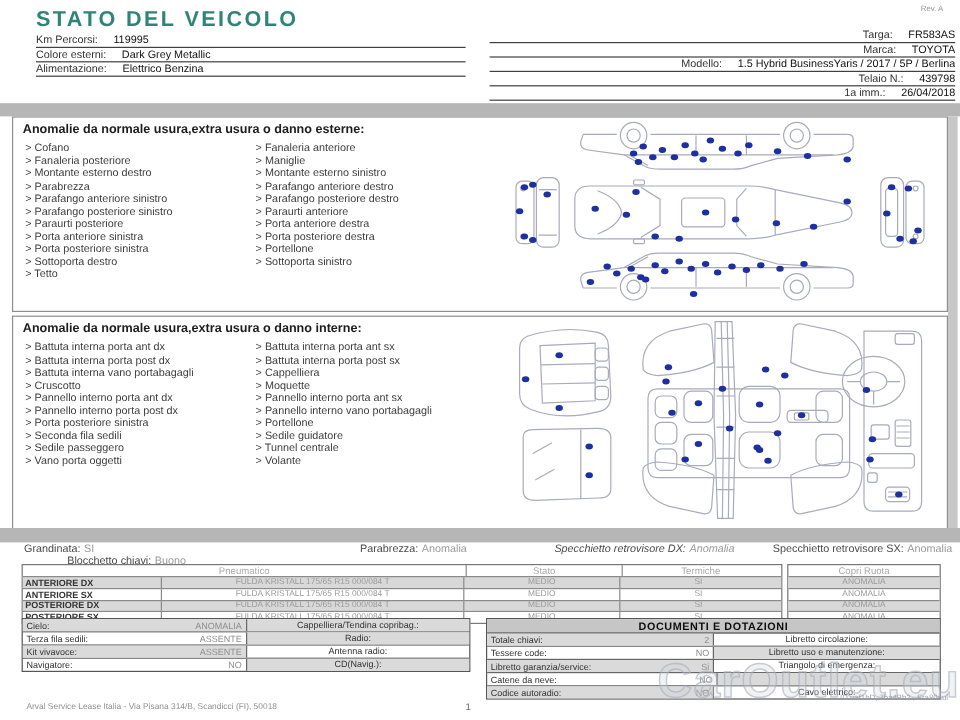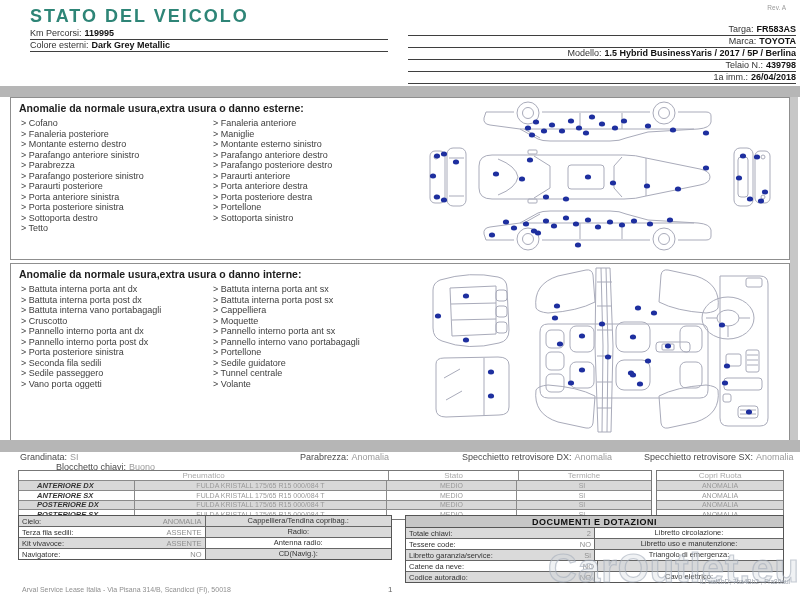--- a/index.html
+++ b/index.html
@@ -8,21 +8,21 @@
   
   .title{position:absolute;left:30px;top:6px;font-size:18px;font-weight:bold;
          letter-spacing:2px;color:#2e8577;}
   .rev{position:absolute;right:14px;top:4px;font-size:6.5px;color:#999;}
   .info{position:absolute;}
   .info-left{left:30px;top:28px;width:358px;}
   .info-right{left:408px;top:24px;width:388px;text-align:right;}
   .irow{height:11px;border-bottom:1px solid #3f3f3f;font-size:9px;line-height:10px;
         white-space:nowrap;overflow:hidden;}
   .irow .lbl{color:#333;}
-  .irow .val{color:#111;font-weight:bold;margin-left:3px;}
+  .irow .val{color:#111;font-weight:normal;margin-left:13px;}
   
   .graybar{position:absolute;left:0;width:800px;background:#b6b6b6;}
   .bar1{top:86px;height:11px;}
   .bar2{top:440px;height:12px;}
   .right-strip{position:absolute;left:790px;top:97px;width:8px;height:343px;background:#c7c7c7;}
   
   .panel{position:absolute;left:10px;width:778px;border:1px solid #8f8f8f;background:#fff;}
   .panel-ext{top:97px;height:161px;}
   .panel-int{top:263px;height:177px;}
   .ptitle{position:absolute;left:8px;top:4px;font-size:10.5px;font-weight:bold;color:#1d1d1d;}
@@ -37,33 +37,33 @@
   .panel-ext .diagram{height:154px;}
   .panel-int .diagram{height:170px;}
   .diagram path,.diagram rect,.diagram circle,.diagram ellipse,.diagram line
     {fill:none;stroke:#a9abba;stroke-width:1;}
   
   .sl{position:absolute;font-size:9px;white-space:nowrap;}
   .sl .lbl{color:#4a4a4a;}
   .sl .val{color:#9a9a9a;margin-left:3px;}
   .sl0{left:20px;top:452px;}
   .sl1{left:300px;top:452px;}
-  .sl2{left:462px;top:452px;}
+  .sl2{left:462px;top:452px;font-style:italic;}
   .sl3{left:644px;top:452px;}
   .sl4{left:20px;top:462px;margin-left:36px;}
   
   .tyres{position:absolute;left:18px;top:470px;width:632px;border:1px solid #777;background:#fff;}
   .trow{display:grid;grid-template-columns:116px 252px 130px 130px;height:8.6px;align-items:center;}
   .trow.thead{grid-template-columns:370px 130px 130px;height:9.4px;}
   .trow + .trow{border-top:1px solid #8a8a8a;}
   .tc{height:100%;display:flex;align-items:center;justify-content:center;
       font-size:7px;color:#9a9a9a;border-right:1px solid #8a8a8a;overflow:hidden;white-space:nowrap;}
   .tc:last-child{border-right:none;text-align:right;}
   .thead .tc{font-size:8px;color:#aaa;}
-  .tc.pos{justify-content:flex-start;padding-left:18px;font-size:7.5px;font-weight:bold;color:#333;font-style:italic;}
+  .tc.pos{justify-content:flex-start;padding-left:2px;font-size:7.5px;font-weight:bold;color:#333;}
   .trow.alt{background:#d8d8d8;}
   .copri{position:absolute;left:656px;top:470px;width:126px;border:1px solid #777;background:#fff;}
   .crow{height:8.6px;display:flex;align-items:center;justify-content:center;
         font-size:7px;color:#9a9a9a;white-space:nowrap;}
   .crow.chead{height:9.4px;font-size:8px;color:#aaa;}
   .crow + .crow{border-top:1px solid #8a8a8a;}
   .crow.alt{background:#d8d8d8;}
   
   .itable{position:absolute;top:515px;border:1px solid #555;background:#fff;}
   .itable.left{left:18px;width:372px;}
@@ -95,40 +95,41 @@
 <body>
 
 <div class="page">
 
   <div class="title">STATO DEL VEICOLO</div>
   <div class="rev">Rev. A</div>
 
   <div class="info info-left">
     <div class="irow"><span class="lbl">Km Percorsi:</span><span class="val">119995</span></div>
     <div class="irow"><span class="lbl">Colore esterni:</span><span class="val">Dark Grey Metallic</span></div>
+    <div class="irow"><span class="lbl">Alimentazione:</span><span class="val">Elettrico Benzina</span></div>
   </div>
 
   <div class="info info-right">
     <div class="irow"><span class="lbl">Targa:</span><span class="val">FR583AS</span></div>
     <div class="irow"><span class="lbl">Marca:</span><span class="val">TOYOTA</span></div>
     <div class="irow"><span class="lbl">Modello:</span><span class="val">1.5 Hybrid BusinessYaris / 2017 / 5P / Berlina</span></div>
     <div class="irow"><span class="lbl">Telaio N.:</span><span class="val">439798</span></div>
     <div class="irow"><span class="lbl">1a imm.:</span><span class="val">26/04/2018</span></div>
   </div>
 
   <div class="graybar bar1"></div>
 
   <div class="panel panel-ext">
     <div class="ptitle">Anomalie da normale usura,extra usura o danno esterne:</div>
     <div class="col col1">
       <span class="li">Cofano</span>
       <span class="li">Fanaleria posteriore</span>
       <span class="li">Montante esterno destro</span>
+      <span class="li">Parabrezza</span>
       <span class="li">Parafango anteriore sinistro</span>
-      <span class="li">Parabrezza</span>
       <span class="li">Parafango posteriore sinistro</span>
       <span class="li">Paraurti posteriore</span>
       <span class="li">Porta anteriore sinistra</span>
       <span class="li">Porta posteriore sinistra</span>
       <span class="li">Sottoporta destro</span>
       <span class="li">Tetto</span>
     </div>
     <div class="col col2">
       <span class="li">Fanaleria anteriore</span>
       <span class="li">Maniglie</span>

